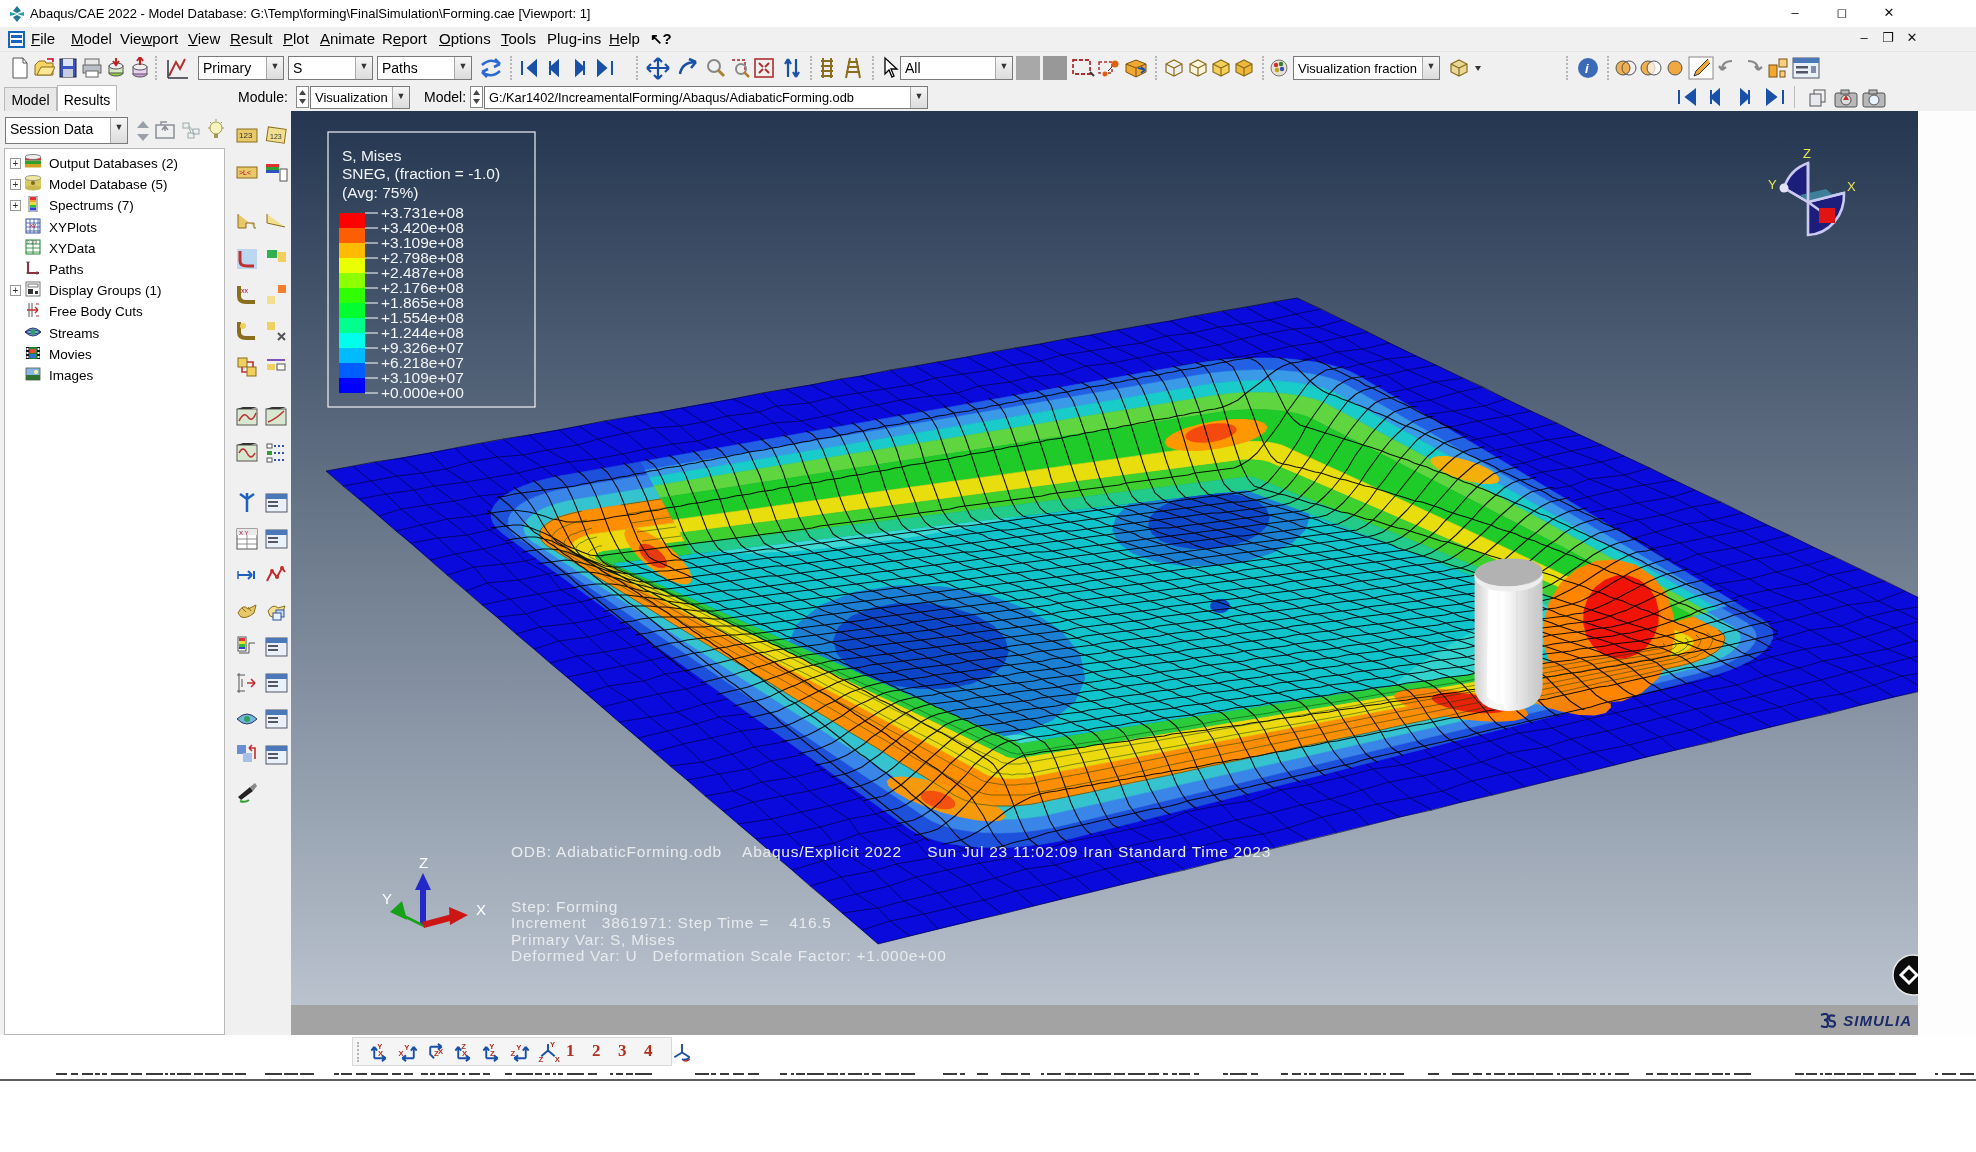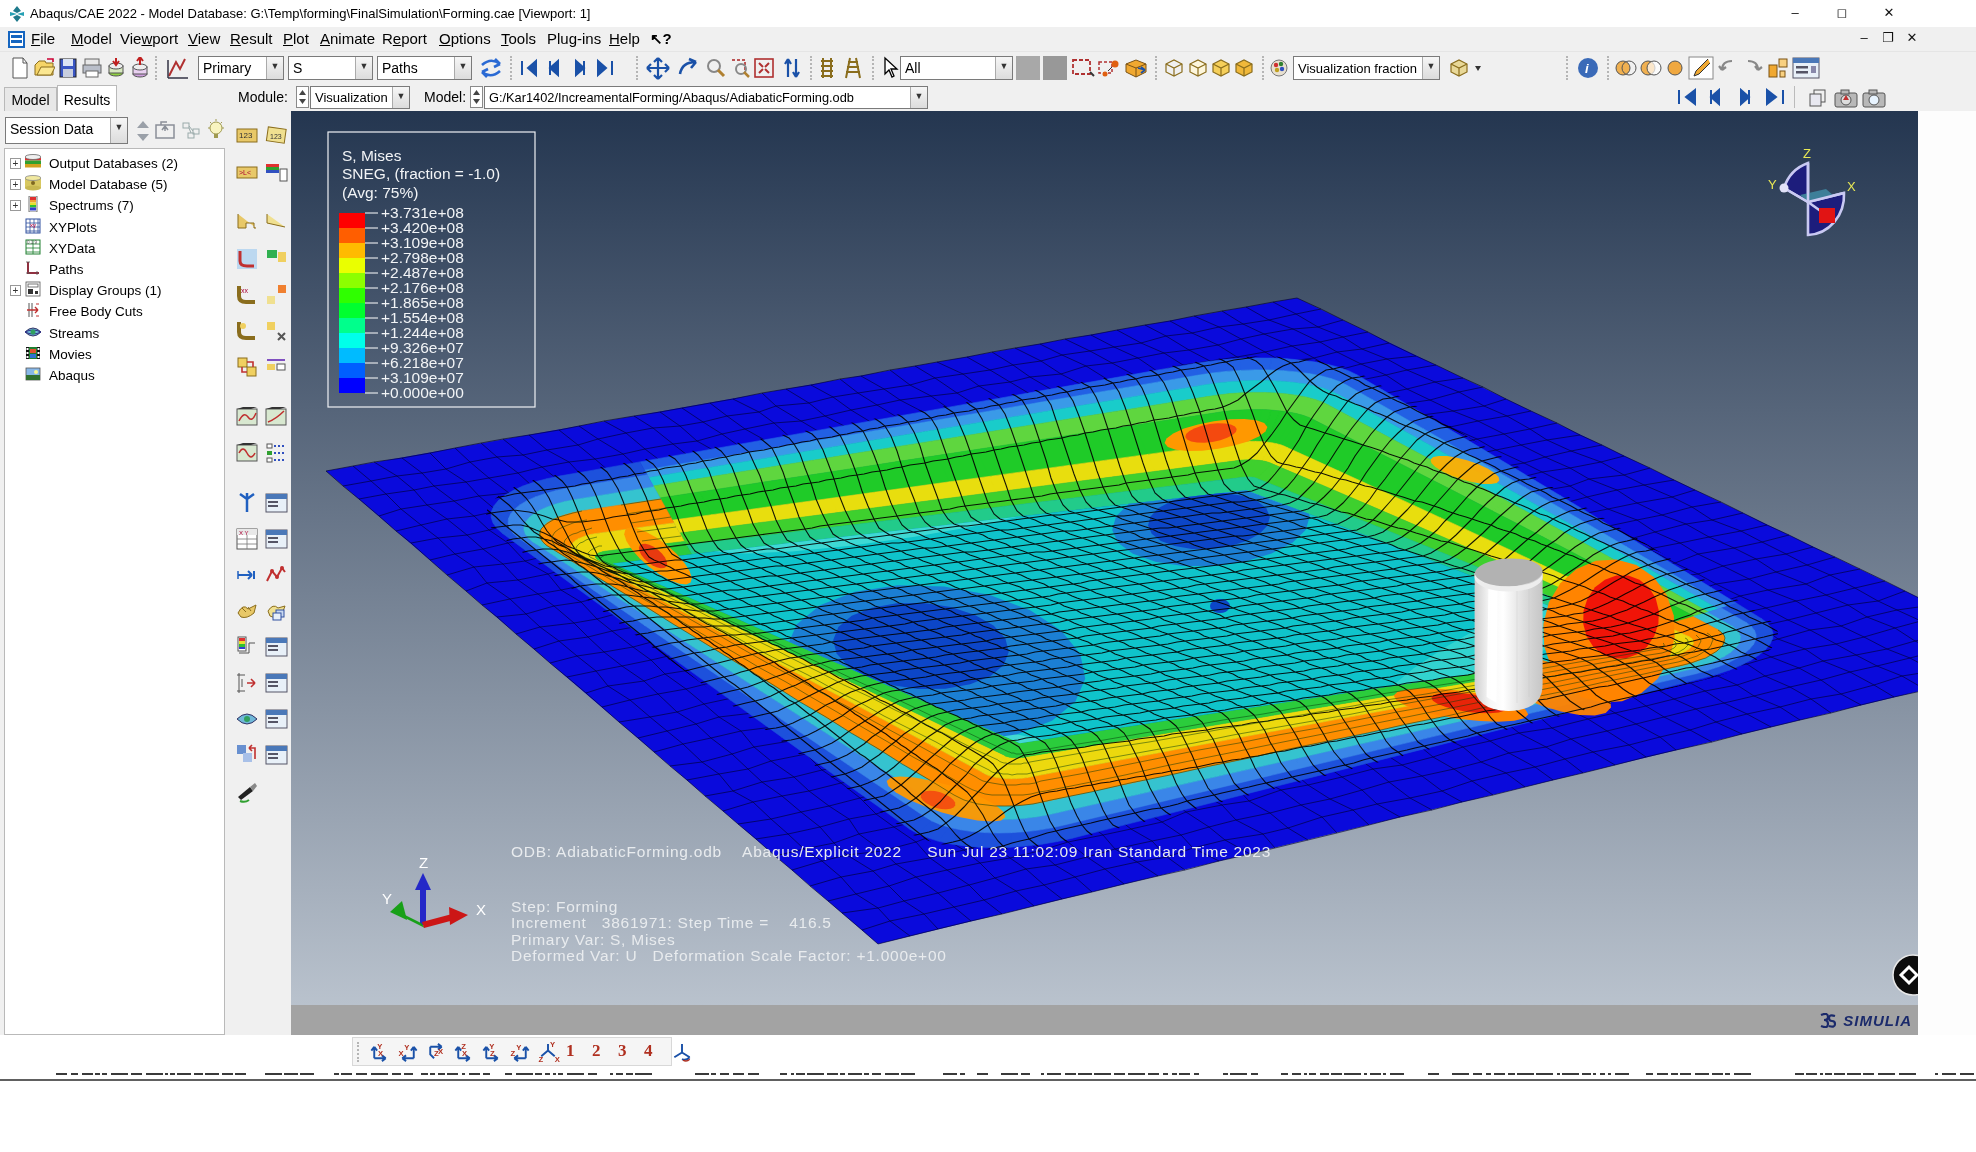--- a/index.html
+++ b/index.html
@@ -447,21 +447,21 @@
           <rect x="5" y="9" width="6" height="4" fill="#3070d0"></rect>
         </svg>
         <span class="lbl">Movies</span>
       </div>
       <div class="trow" style="top:215.99999999999994px;width:219px">
         <svg width="16" height="16" viewBox="0 0 16 16">
           <rect x="1" y="2" width="14" height="12" fill="#88b8e8" stroke="#555" stroke-width="0.8"></rect>
           <rect x="1" y="9" width="14" height="5" fill="#307030"></rect>
           <circle cx="11" cy="6" r="2" fill="#f8f890"></circle>
         </svg>
-        <span class="lbl">Abaqus</span>
+        <span class="lbl">Images</span>
       </div>
     </div>
   </div>
 <div class="abs" id="toolbox">
     <svg class="abs" style="left:7px;top:14px" width="25" height="25" viewBox="0 0 25 25">
       <rect x="2" y="4" width="20" height="13" fill="#e8c868" stroke="#8a6d1d"></rect>
       <text x="4" y="13" font-size="8" fill="#333">123</text>
     </svg>
 <svg class="abs" style="left:36px;top:14px" width="25" height="25" viewBox="0 0 25 25">
       <rect x="3" y="3" width="18" height="14" fill="#f0e090" stroke="#8a6d1d" transform="rotate(8 12 12)"></rect>

